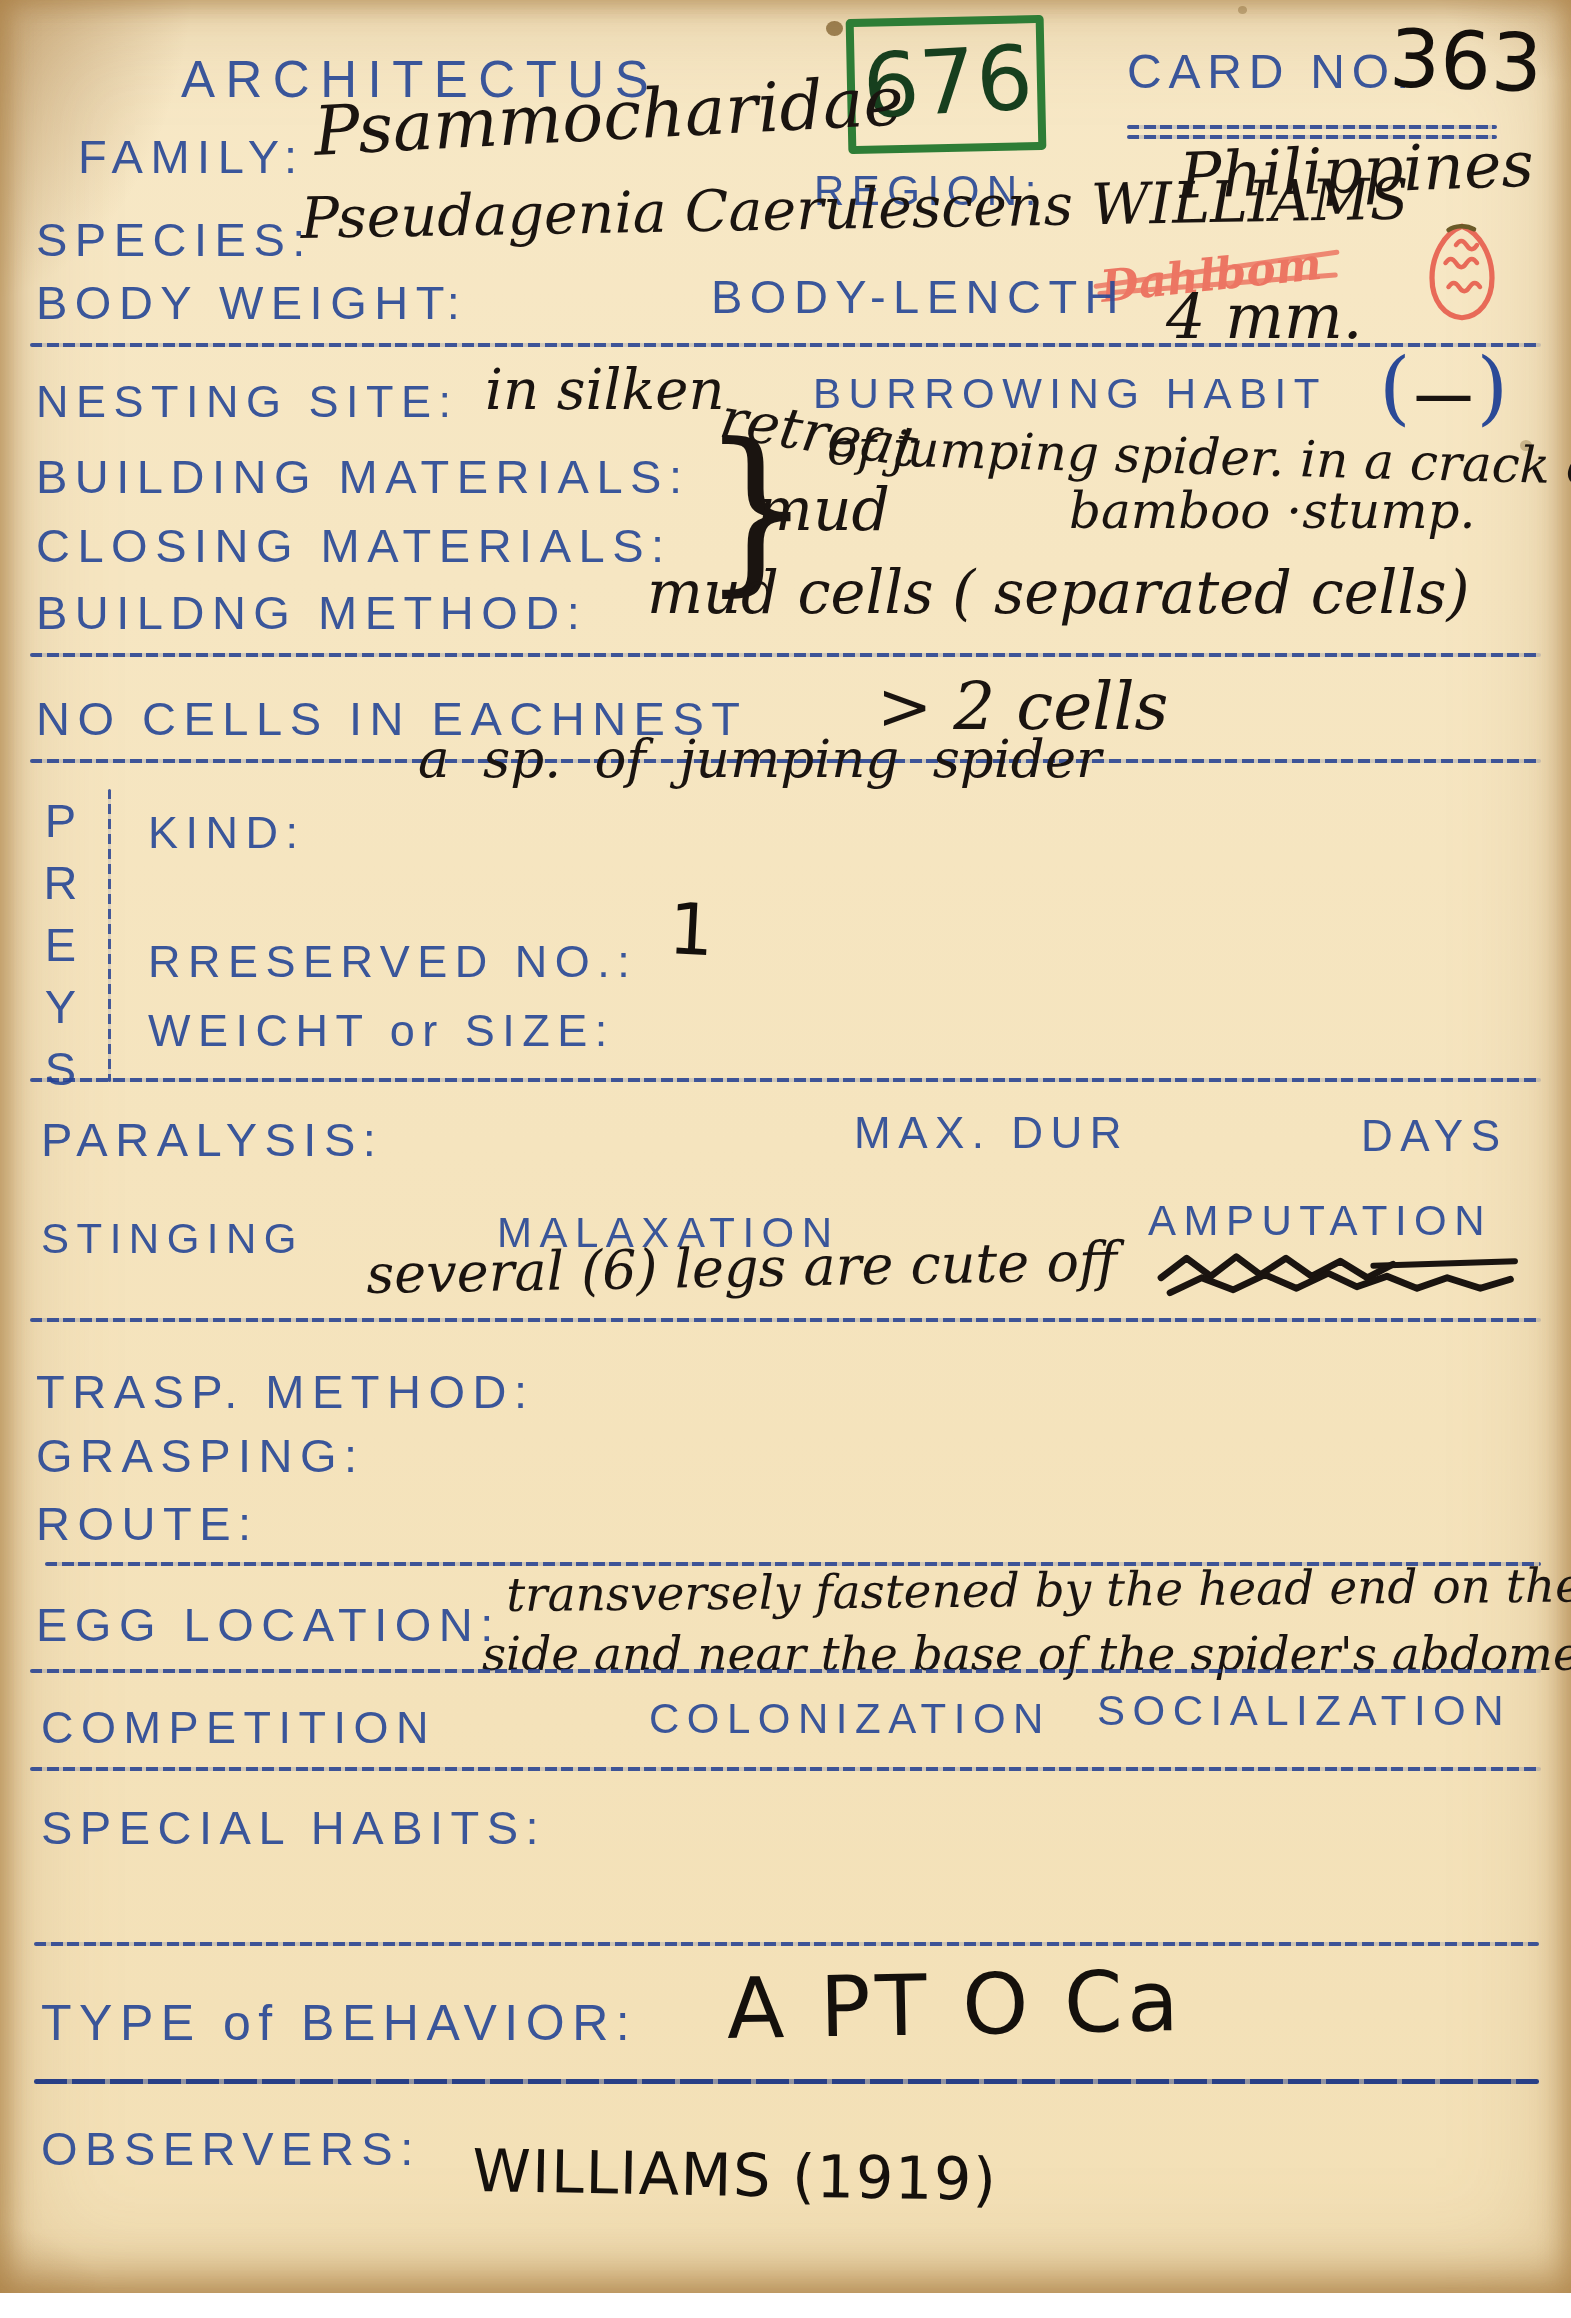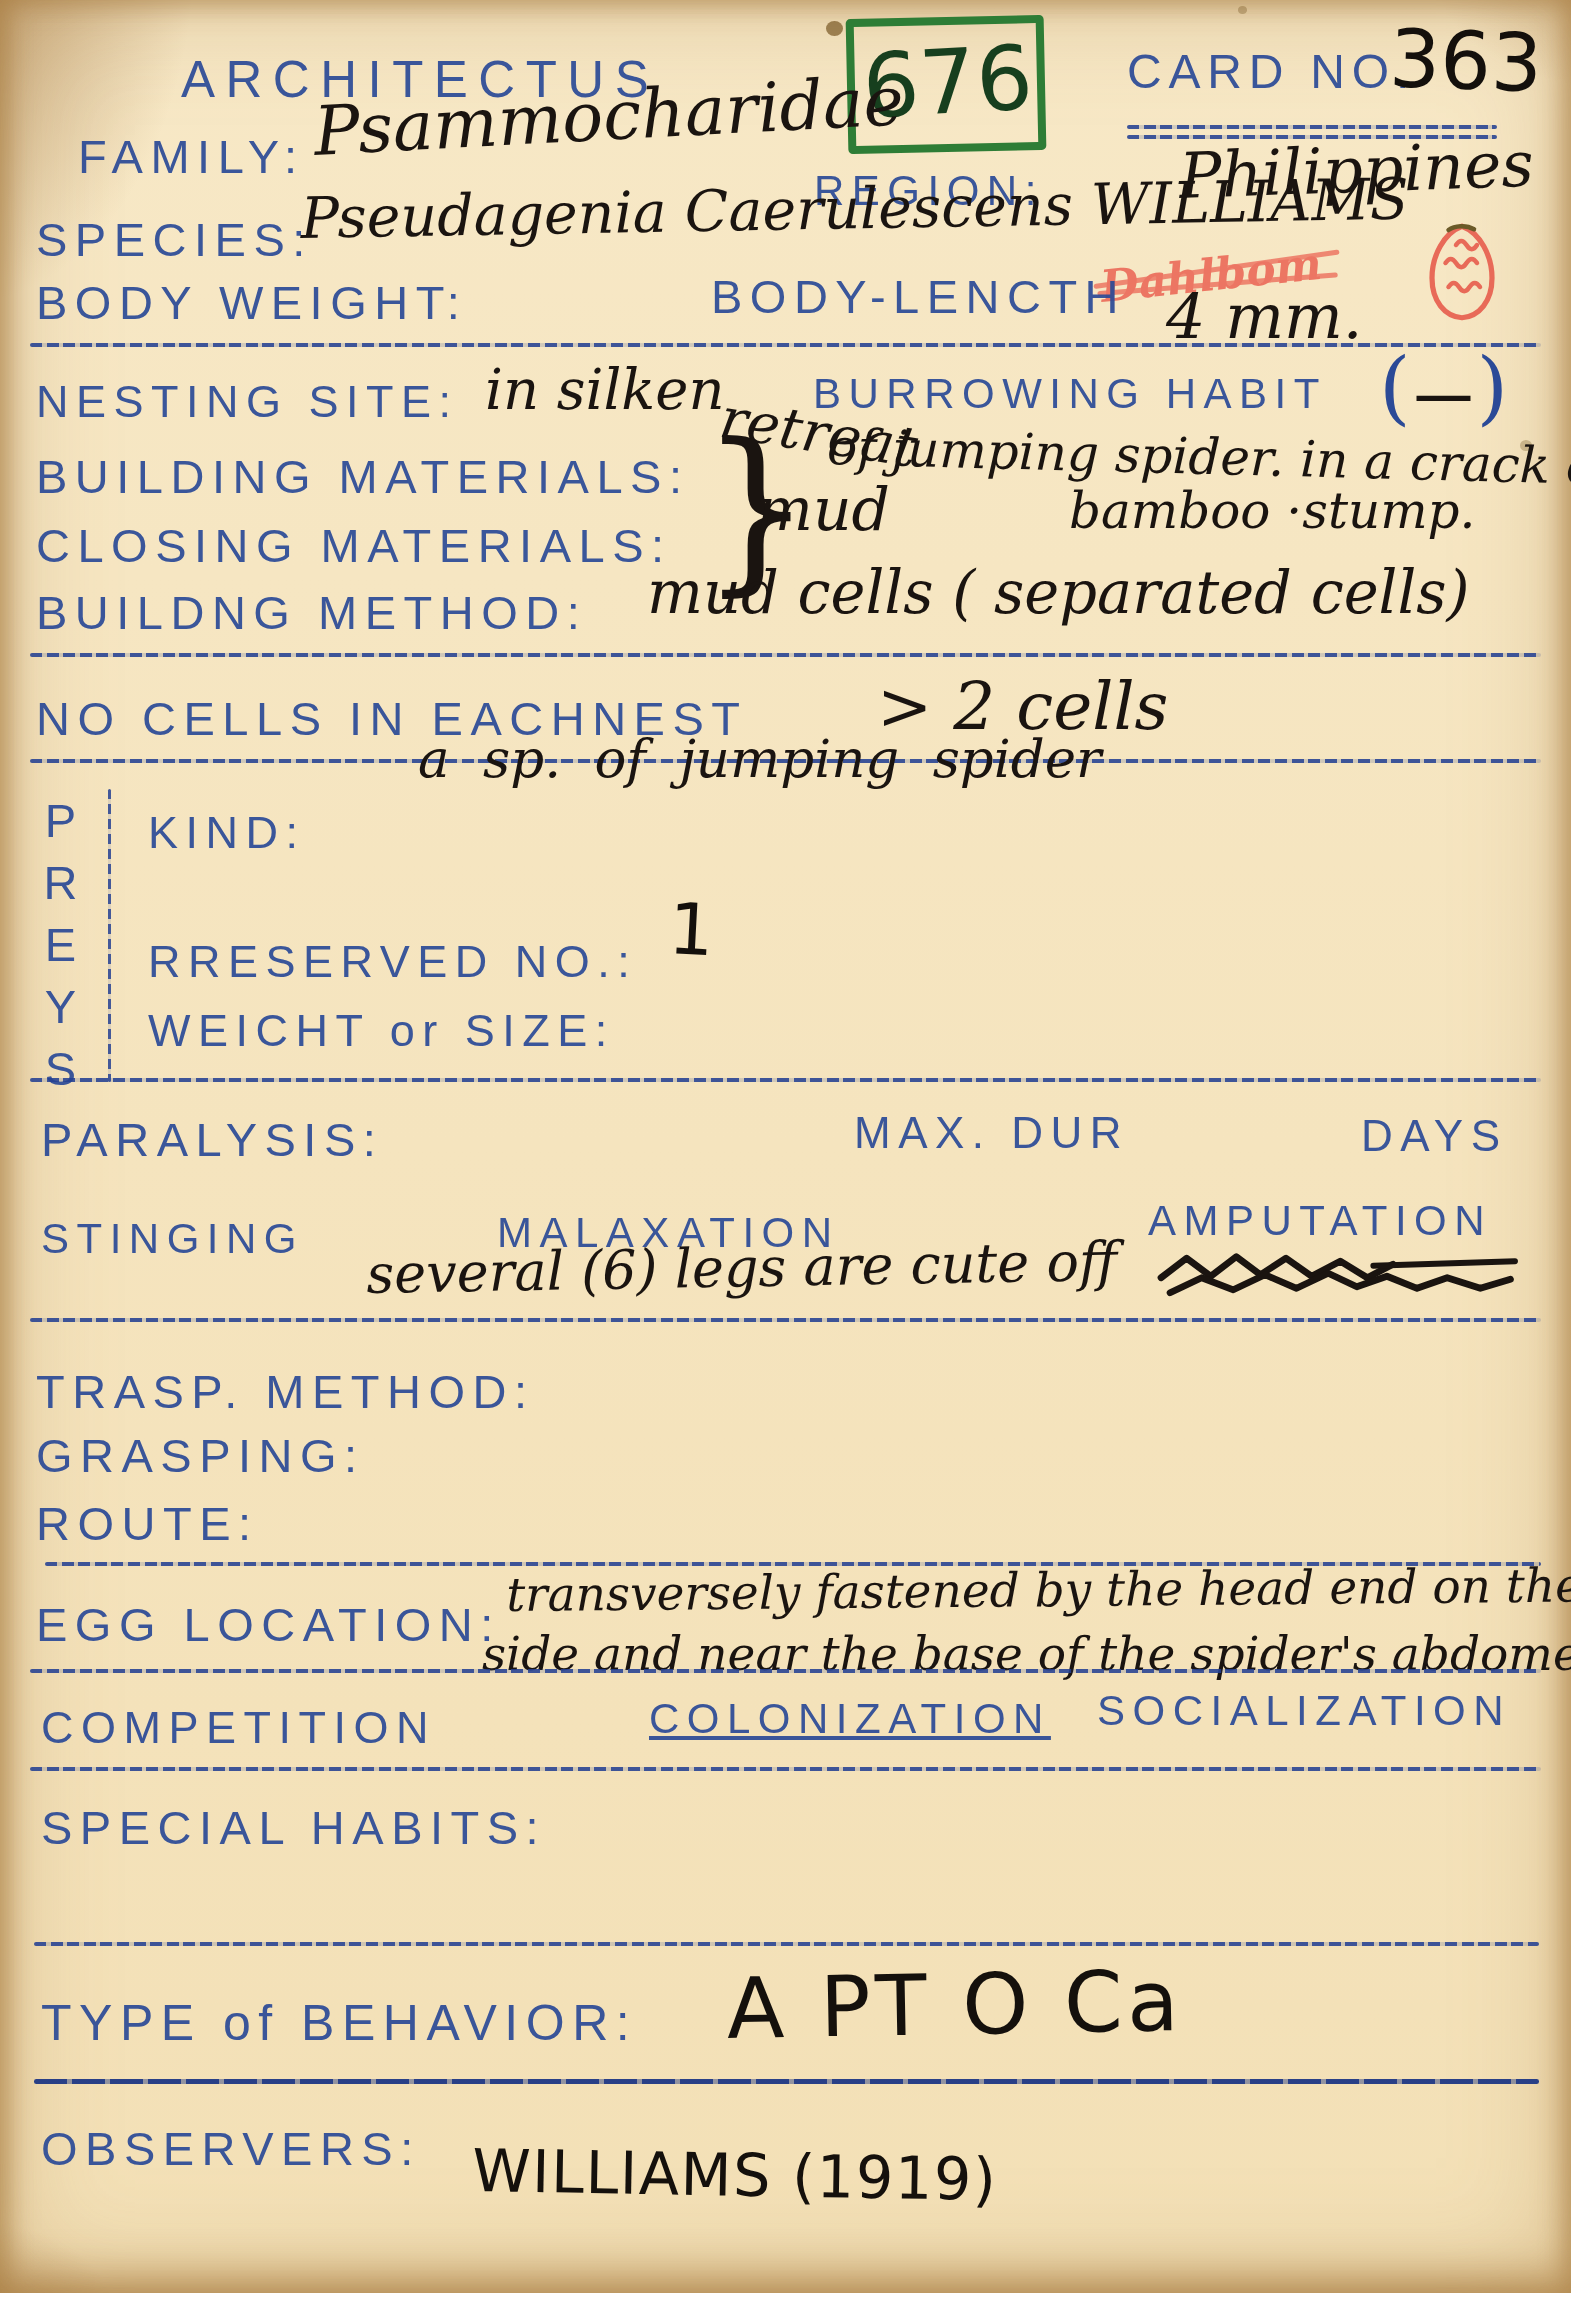--- a/index.html
+++ b/index.html
@@ -173,21 +173,21 @@
 
   <div class="rule" style="left:45px;top:1562px;width:1496px;"></div>
 
   <div class="stamp" style="left:36px;top:1597px;font-size:47px;">EGG LOCATION:</div>
   <div class="hand" style="left:506px;top:1567px;font-size:47px;transform:rotate(-0.5deg);">transversely fastened by the head end on the</div>
   <div class="hand" style="left:482px;top:1626px;font-size:47px;">side and near the base of the spider's abdomen</div>
 
   <div class="rule" style="left:30px;top:1669px;width:1511px;"></div>
 
   <div class="stamp" style="left:41px;top:1702px;font-size:45px;">COMPETITION</div>
-  <div class="stamp" style="left:649px;top:1695px;font-size:42px;text-decoration:underline;">COLONIZATION</div>
+  <div class="stamp" style="left:649px;top:1695px;font-size:42px;">COLONIZATION</div>
   <div class="stamp" style="left:1097px;top:1687px;font-size:42px;">SOCIALIZATION</div>
 
   <div class="rule" style="left:30px;top:1767px;width:1511px;"></div>
 
   <div class="stamp" style="left:41px;top:1800px;font-size:47px;">SPECIAL HABITS:</div>
 
   <div class="rule" style="left:34px;top:1942px;width:1505px;"></div>
 
   <div class="stamp" style="left:41px;top:1994px;font-size:50px;">TYPE of BEHAVIOR:</div>
   <div class="hand-caps" style="left:726px;top:1960px;font-size:84px;letter-spacing:4.5px;transform:rotate(-1deg);">A PT O Ca</div>

